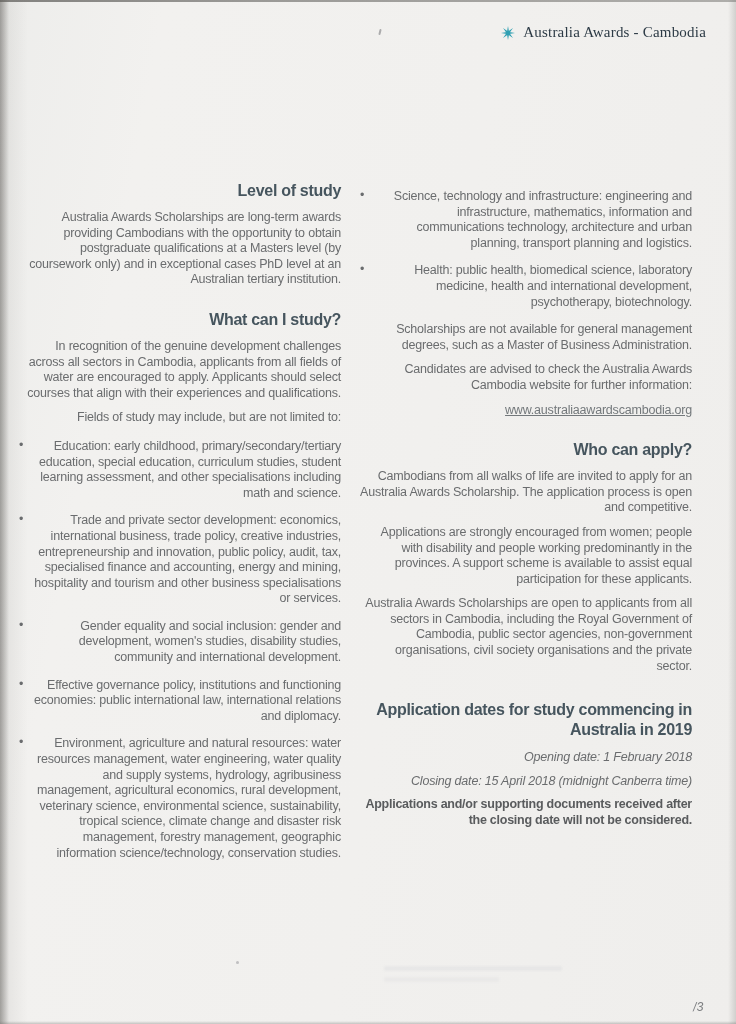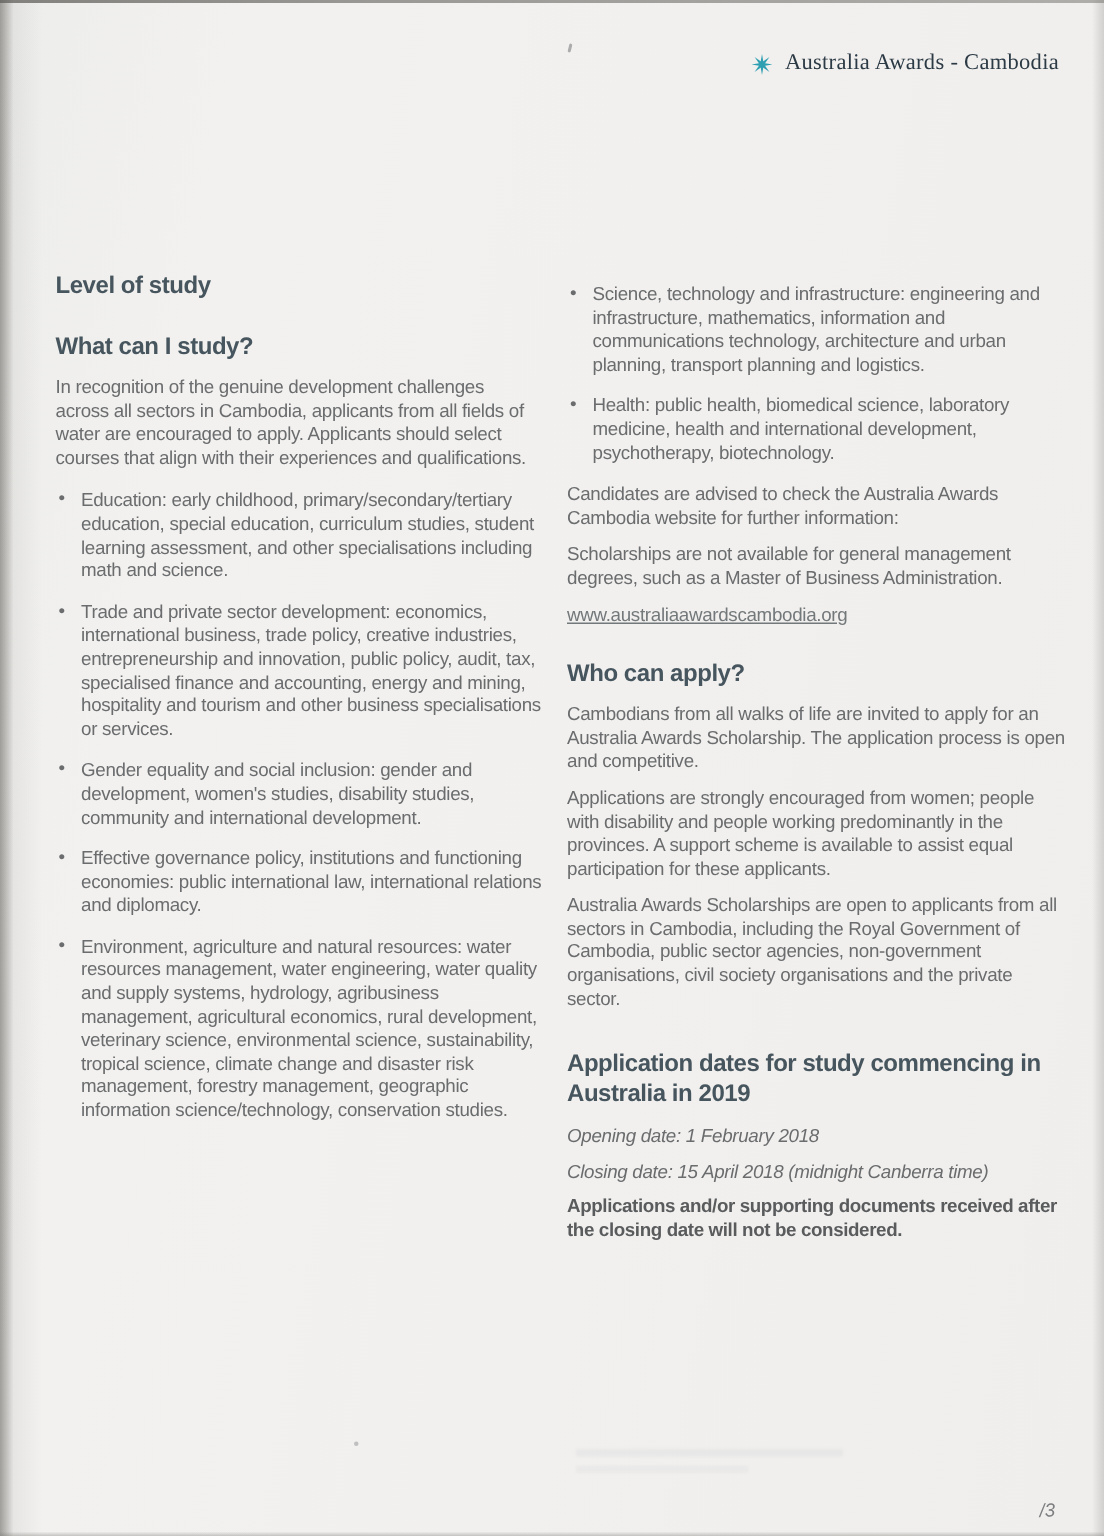--- a/index.html
+++ b/index.html
@@ -24,29 +24,29 @@
   .edge-bottom { position:absolute; bottom:0; left:0; right:0; height:3px;
     background: linear-gradient(to top, rgba(110,109,106,.35), rgba(110,109,106,0)); }
   .bleed { position:absolute; left:384px; top:966px; width:185px; height:22px; opacity:.55; filter: blur(1px); }
   .bleed .b1 { height:5px; margin-bottom:6px; background: rgba(145,152,165,.16); width:96%; }
   .bleed .b2 { height:5px; background: rgba(145,152,165,.12); width:62%; }
   .speck-a { position:absolute; left:379px; top:29px; width:2px; height:6px;
     background:#8e8f91; border-radius:2px; transform:rotate(14deg); opacity:.7; }
   .speck-b { position:absolute; left:236px; top:961px; width:3px; height:3px;
     border-radius:50%; background:#97989a; opacity:.55; }
   
-  .brand { position:absolute; top:34px; right:30px; display:flex; align-items:center; gap:8px;text-align:right; }
+  .brand { position:absolute; top:24px; right:30px; display:flex; align-items:center; gap:8px;text-align:right; }
   .brand .star { width:14px; height:14px; display:inline-block; }
   .brand .star svg { display:block; width:14px; height:14px; fill: var(--accent-teal, #2f9fb2); }
   .brand .brand-text {
     font-family: "Liberation Serif", "DejaVu Serif", serif;
     font-size: 15px; color: var(--brand-text, #2c3a45); letter-spacing: .2px;
   }
   
-  .cols { display:flex; padding: 181px 24px 0 37px; gap: 17px; }
+  .cols { display:flex; padding: 181px 24px 0 17px; gap: 17px; text-align: right; }
   .col-l { width: 324px; }
   .col-r { width: 334px; }
   .col { font-size: 12.5px; line-height: 15.6px; letter-spacing: -0.2px;
     color: var(--body-text, #6a6c6e); }
   h2 { font-size: 16px; line-height: 19px; letter-spacing: -0.3px;
     color: var(--heading, #46555e); margin: 22px 0 10px; font-weight: 700; }
   h2.first { margin-top: 0; }
   h2.dates { margin-top: 26px; line-height: 20px; }
   p { margin: 0 0 9px; }
   ul { list-style: none; margin: 13px 0 0; padding: 0; }
@@ -84,41 +84,43 @@
         <path d="M12 0 L13.8 10.2 L24 12 L13.8 13.8 L12 24 L10.2 13.8 L0 12 L10.2 10.2 Z" transform="rotate(45 12 12)"></path>
       </svg>
     </span>
     <span class="brand-text">Australia Awards - Cambodia</span>
   </div>
 
   <div class="cols">
 
     <section class="col col-l">
       <h2 class="first">Level of study</h2>
+      <p>Australia Awards Scholarships are long-term awards providing Cambodians with the opportunity to obtain postgraduate qualifications at a Masters level (by coursework only) and in exceptional cases PhD level at an Australian tertiary institution.</p>
 
       <h2>What can I study?</h2>
       <p>In recognition of the genuine development challenges across all sectors in Cambodia, applicants from all fields of water are encouraged to apply. Applicants should select courses that align with their experiences and qualifications.</p>
+      <p>Fields of study may include, but are not limited to:</p>
 
       <ul>
         <li><span class="bm">•</span><span>Education: early childhood, primary/secondary/tertiary education, special education, curriculum studies, student learning assessment, and other specialisations including math and science.</span></li>
         <li><span class="bm">•</span><span>Trade and private sector development: economics, international business, trade policy, creative industries, entrepreneurship and innovation, public policy, audit, tax, specialised finance and accounting, energy and mining, hospitality and tourism and other business specialisations or services.</span></li>
         <li><span class="bm">•</span><span>Gender equality and social inclusion: gender and development, women's studies, disability studies, community and international development.</span></li>
         <li><span class="bm">•</span><span>Effective governance policy, institutions and functioning economies: public international law, international relations and diplomacy.</span></li>
         <li><span class="bm">•</span><span>Environment, agriculture and natural resources: water resources management, water engineering, water quality and supply systems, hydrology, agribusiness management, agricultural economics, rural development, veterinary science, environmental science, sustainability, tropical science, climate change and disaster risk management, forestry management, geographic information science/technology, conservation studies.</span></li>
       </ul>
     </section>
 
     <section class="col col-r">
       <ul>
         <li><span class="bm">•</span><span>Science, technology and infrastructure: engineering and infrastructure, mathematics, information and communications technology, architecture and urban planning, transport planning and logistics.</span></li>
         <li><span class="bm">•</span><span>Health: public health, biomedical science, laboratory medicine, health and international development, psychotherapy, biotechnology.</span></li>
       </ul>
 
+      <p>Scholarships are not available for general management degrees, such as a Master of Business Administration.</p>
       <p>Candidates are advised to check the Australia Awards Cambodia website for further information:</p>
-      <p>Scholarships are not available for general management degrees, such as a Master of Business Administration.</p>
       <p class="linkline"><a class="weblink" href="#">www.australiaawardscambodia.org</a></p>
 
       <h2>Who can apply?</h2>
       <p>Cambodians from all walks of life are invited to apply for an Australia Awards Scholarship. The application process is open and competitive.</p>
       <p>Applications are strongly encouraged from women; people with disability and people working predominantly in the provinces. A support scheme is available to assist equal participation for these applicants.</p>
       <p>Australia Awards Scholarships are open to applicants from all sectors in Cambodia, including the Royal Government of Cambodia, public sector agencies, non-government organisations, civil society organisations and the private sector.</p>
 
       <h2 class="dates">Application dates for study commencing in Australia in 2019</h2>
       <p class="datesline">Opening date: 1 February 2018</p>
       <p class="datesline">Closing date: 15 April 2018 (midnight Canberra time)</p>

